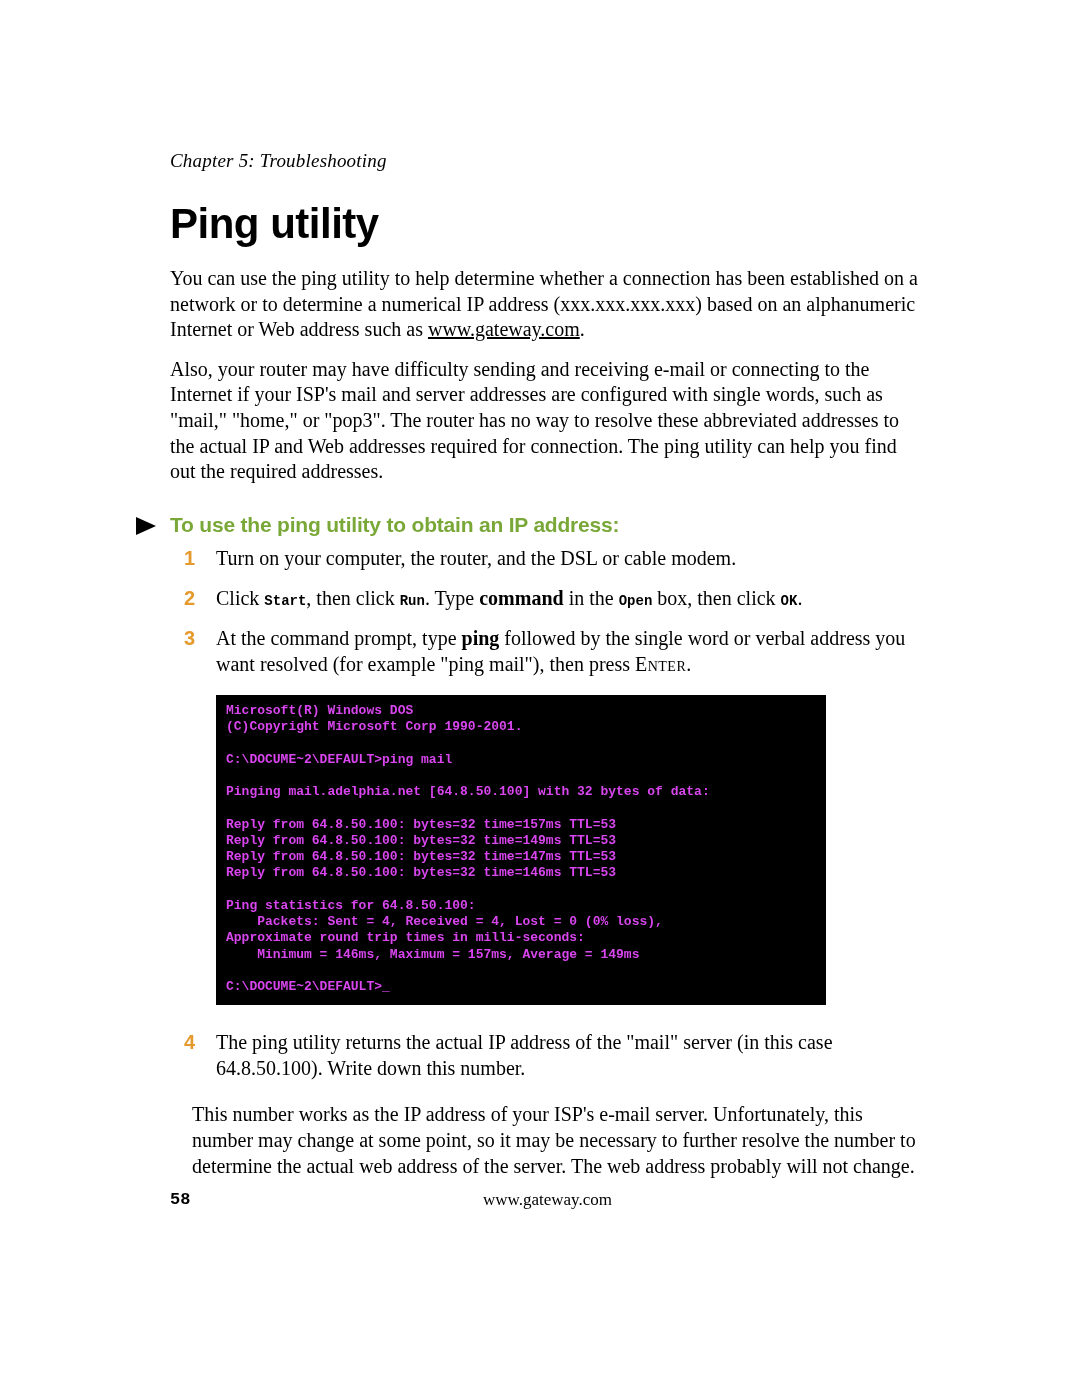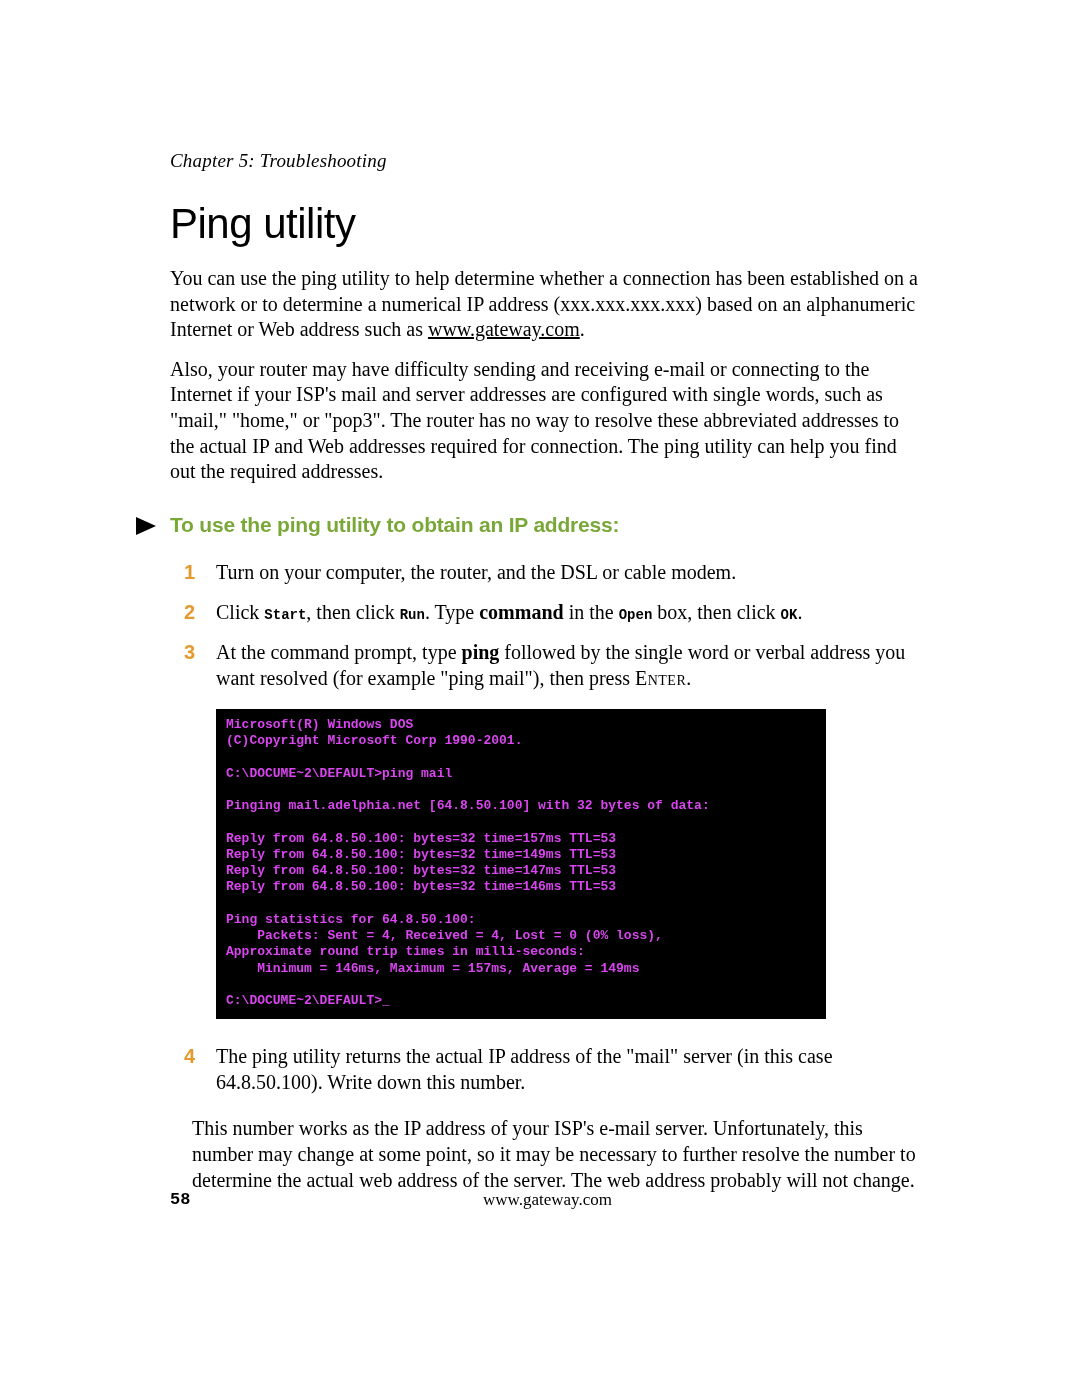--- a/index.html
+++ b/index.html
@@ -19,38 +19,38 @@
     padding: 150px 155px 0 170px;
   }
   .chapter-header {
     font-style: italic;
     font-size: 19px;
     margin-bottom: 28px;
     letter-spacing: 0.2px;
   }
   .main-title {
     font-family: Arial, Helvetica, sans-serif;
-    font-weight: normal;
+    font-weight: bold;
     font-size: 42px;
     margin: 0 0 18px 0;
     letter-spacing: -0.5px;
   }
   .body-text {
     font-size: 20px;
     line-height: 1.28;
     margin: 0 4px 14px 0;
   }
   .link {
     text-decoration: underline;
     color: #000;
   }
   .subhead-wrap {
     position: relative;
     margin-top: 28px;
-    margin-bottom: 22px;
+    margin-bottom: 8px;
   }
   .subhead-icon {
     position: absolute;
     left: -36px;
     top: 2px;
   }
   .subhead-icon svg { display: block; }
   .subhead {
     font-family: Arial, Helvetica, sans-serif;
     font-weight: bold;

